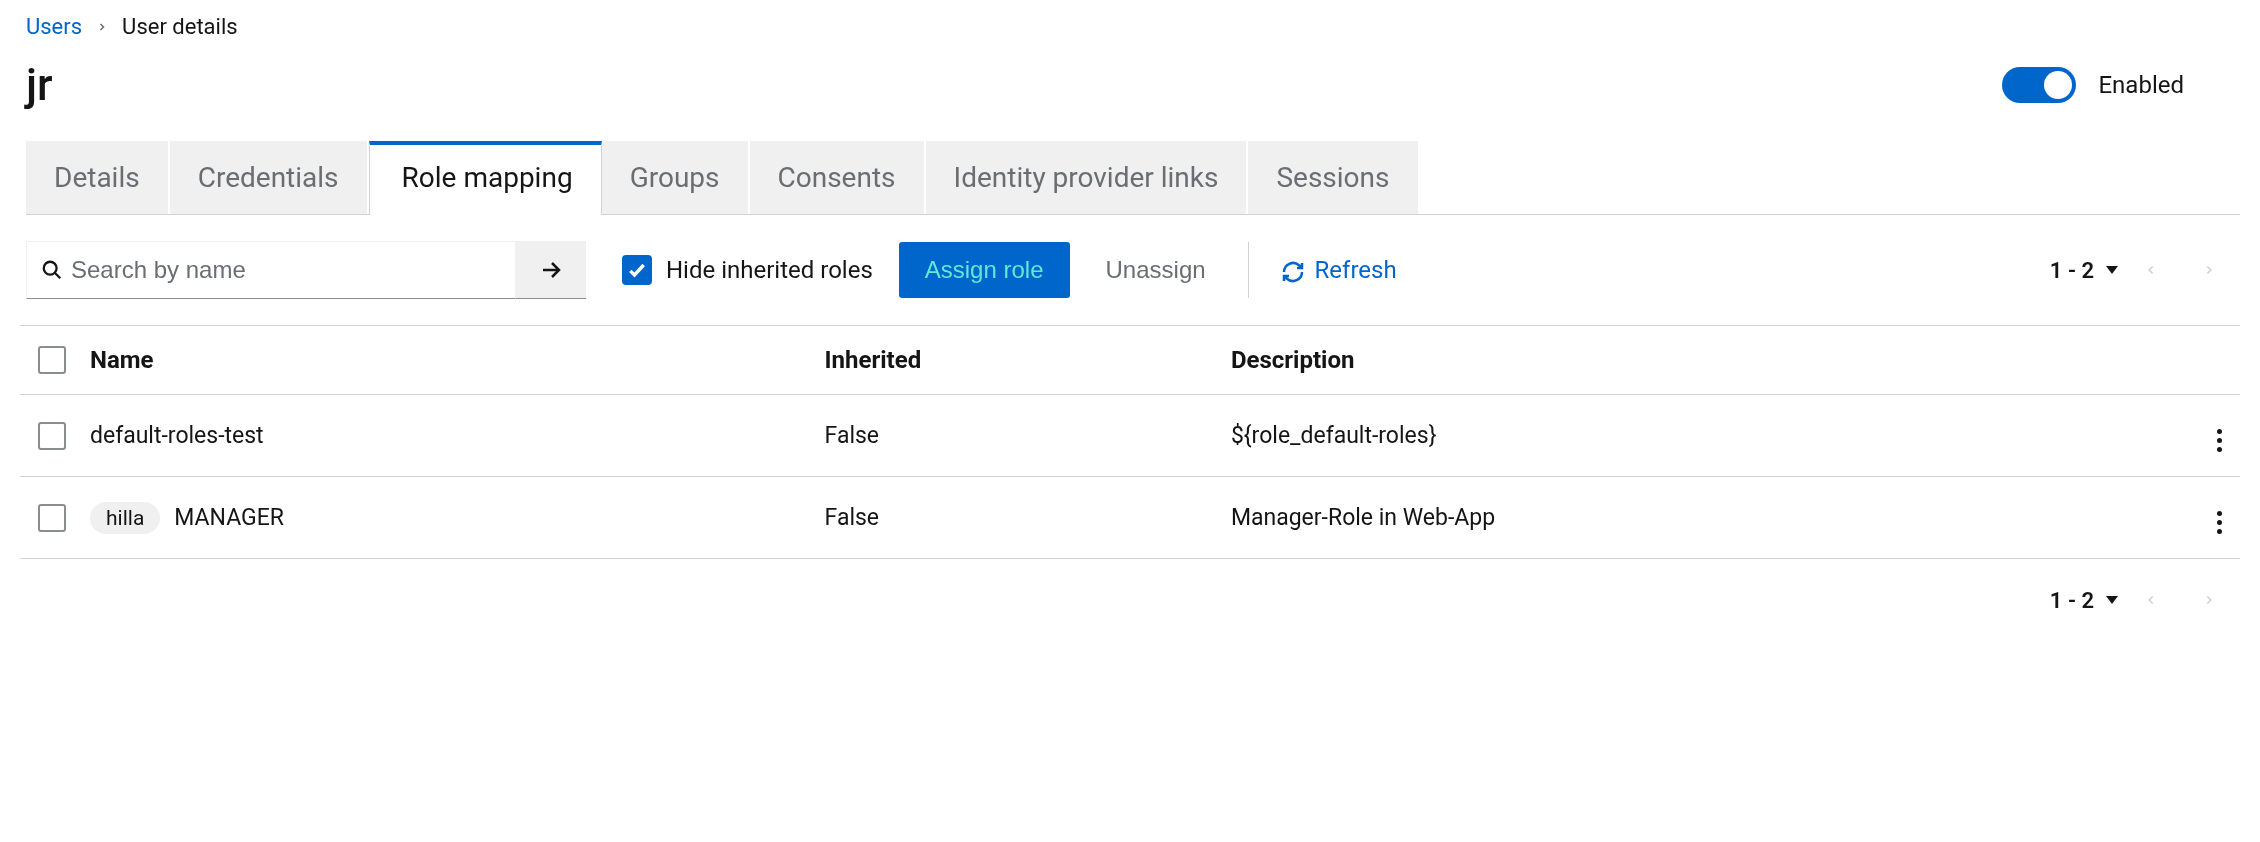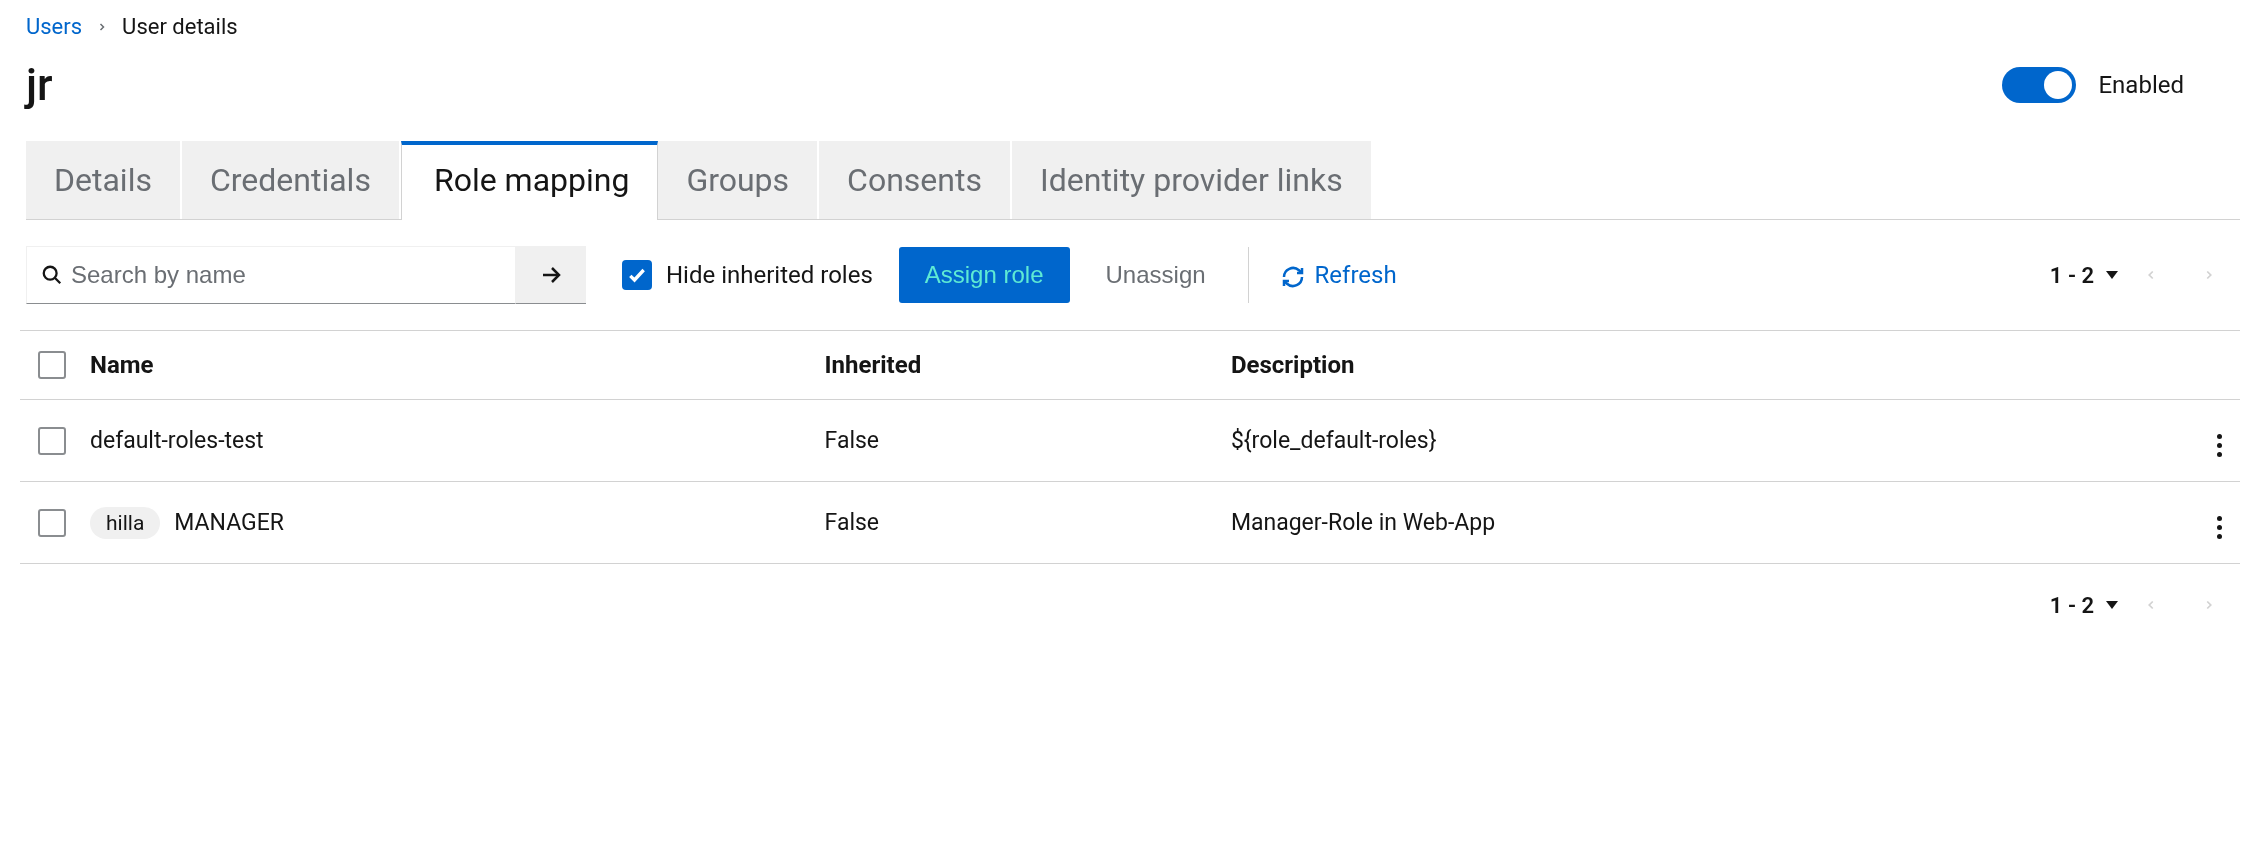--- a/index.html
+++ b/index.html
@@ -72,21 +72,21 @@
     
     .tabs {
       display: flex;
       border-bottom: 1px solid #d2d2d2;
       margin: 0 0 0 6px;
     }
     .tab {
       padding: 20px 28px;
       background: #f0f0f0;
       color: #6a6e73;
-      font-size: 32px;
+      font-size: 28px;
       cursor: pointer;
       border-right: 2px solid #fff;
     }
     .tab.active {
       background: #fff;
       color: #151515;
       border-top: 4px solid #0066cc;
       border-left: 1px solid #d2d2d2;
       border-right: 1px solid #d2d2d2;
       padding-top: 16px;
@@ -288,20 +288,21 @@
   </div>
 </div>
 
 <div class="tabs">
   <div class="tab">Details</div>
   <div class="tab">Credentials</div>
   <div class="tab active">Role mapping</div>
   <div class="tab">Groups</div>
   <div class="tab">Consents</div>
   <div class="tab">Identity provider links</div>
+  <div class="tab">Sessions</div>
 </div>
 
 <div class="toolbar">
   <div class="search-group">
     <div class="search-box">
       <svg width="22" height="22" viewBox="0 0 24 24" fill="none" stroke="#151515" stroke-width="2.5">
           <circle cx="10" cy="10" r="7"></circle>
           <line x1="21" y1="21" x2="15" y2="15"></line>
         </svg>
       <input type="text" placeholder="Search by name" style="">

